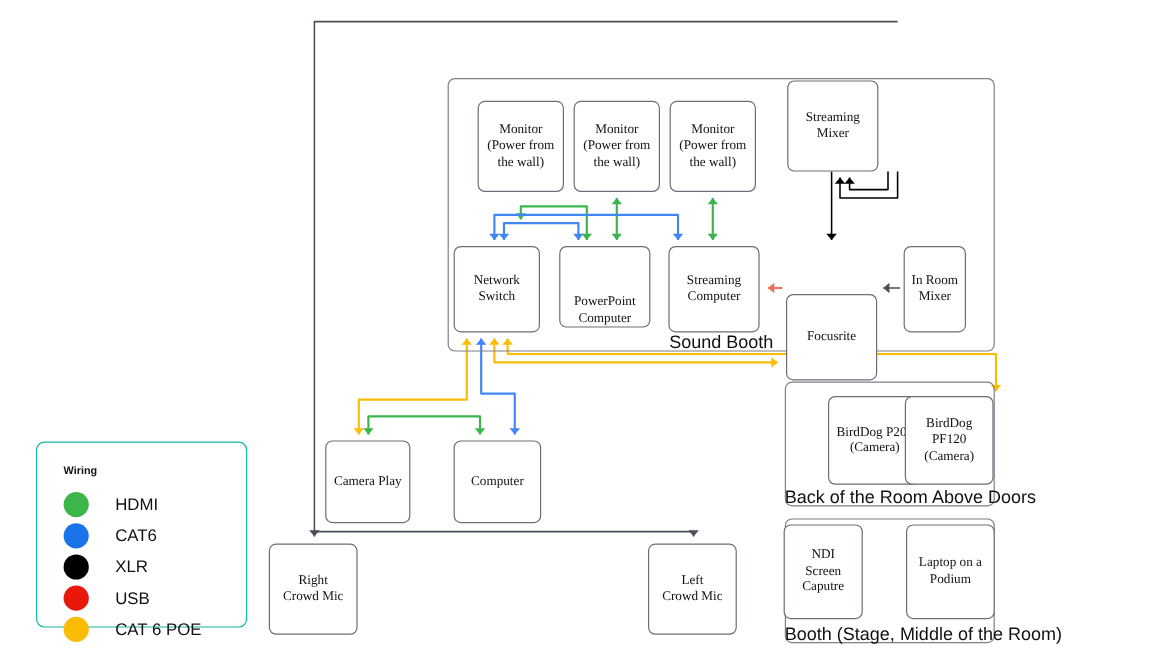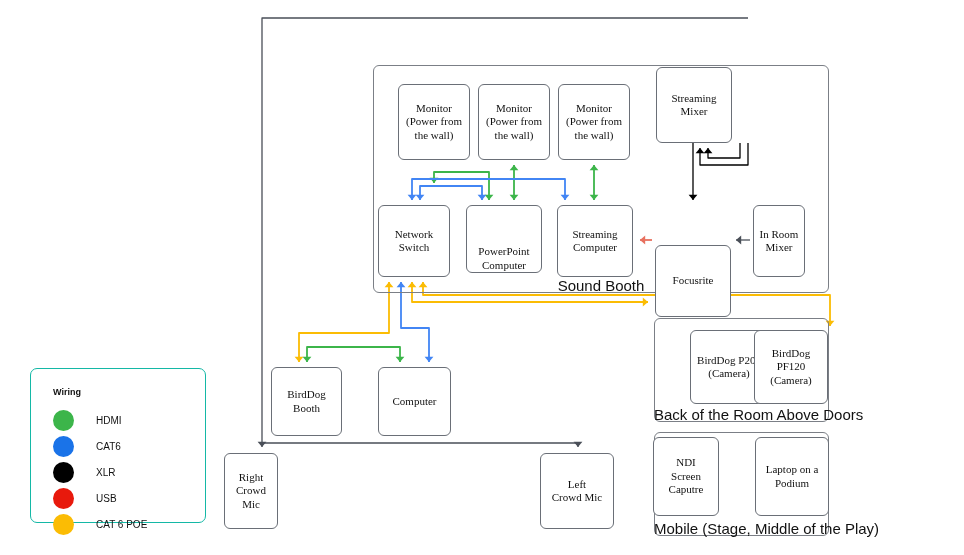--- a/index.html
+++ b/index.html
@@ -17,21 +17,21 @@
   .group{position:absolute;box-sizing:border-box;background:transparent;
          border:1px solid #7b7f86;border-radius:6px;z-index:1;}
   .group-label{position:absolute;font-size:15px;color:#111;z-index:4;
         text-align:center;white-space:nowrap;}
 
   .legend{position:absolute;box-sizing:border-box;background:#ffffff;
           border:1px solid #14b8a6;border-radius:7px;z-index:5;}
   .legend-title{position:absolute;left:22px;top:18px;font-size:9px;font-weight:bold;color:#111;}
   .legend-row{position:absolute;left:22px;display:flex;align-items:center;height:22px;}
   .swatch{width:21px;height:21px;border-radius:50%;flex:0 0 auto;}
-  .legend-label{margin-left:22px;font-size:10px;color:#111;white-space:nowrap;}
+  .legend-label{margin-left:22px;font-size:14px;color:#111;white-space:nowrap;}
 </style>
 </head>
 <body>
 
 <div id="canvas">
 
   <svg id="wires" viewBox="0 0 964 555" xmlns="http://www.w3.org/2000/svg">
       <polyline points="434,183 434,172 489,172 489,200" fill="none" stroke="#3cb54a" stroke-width="1.8" stroke-linejoin="round" stroke-linecap="butt"></polyline>
       <polygon points="489,200 484.6,194.8 493.4,194.8" fill="#3cb54a"></polygon>
       <polygon points="434,183 429.6,177.8 438.4,177.8" fill="#3cb54a"></polygon>
@@ -77,21 +77,21 @@
       <polyline points="262,443 578,443 578,447" fill="none" stroke="#4a4f58" stroke-width="1.3" stroke-linejoin="round" stroke-linecap="butt"></polyline>
       <polygon points="578,447 573.6,441.8 582.4,441.8" fill="#4a4f58"></polygon>
     </svg>
 
   <div id="groups">
       <div class="group" style="left: 373px; top: 65px; width: 456px; height: 228px;"></div>
       <div class="group-label" style="left: 373px; width: 456px; top: 277px;">Sound Booth</div>
       <div class="group" style="left: 654px; top: 318px; width: 175px; height: 104px;"></div>
       <div class="group-label" style="left: 654px; width: 175px; top: 406px;">Back of the Room Above Doors</div>
       <div class="group" style="left: 654px; top: 432px; width: 175px; height: 104px;"></div>
-      <div class="group-label" style="left: 654px; width: 175px; top: 520px;">Mobile (Stage, Middle of the Play)</div>
+      <div class="group-label" style="left: 654px; width: 175px; top: 520px;">Booth (Stage, Middle of the Room)</div>
     </div>
   <div id="nodes">
       <div class="node" style="left: 398px; top: 84px; width: 72px; height: 76px;">
         <span>Monitor<br>(Power from<br>the wall)</span>
       </div>
       <div class="node" style="left: 478px; top: 84px; width: 72px; height: 76px;">
         <span>Monitor<br>(Power from<br>the wall)</span>
       </div>
       <div class="node" style="left: 558px; top: 84px; width: 72px; height: 76px;">
         <span>Monitor<br>(Power from<br>the wall)</span>
@@ -120,26 +120,26 @@
       <div class="node" style="left: 754px; top: 330px; width: 74px; height: 74px;">
         <span>BirdDog<br>PF120<br>(Camera)</span>
       </div>
       <div class="node" style="left: 653px; top: 437px; width: 66px; height: 79px;">
         <span>NDI<br>Screen Caputre</span>
       </div>
       <div class="node" style="left: 755px; top: 437px; width: 74px; height: 79px;">
         <span>Laptop on a<br>Podium</span>
       </div>
       <div class="node" style="left: 271px; top: 367px; width: 71px; height: 69px;">
-        <span>BirdDog Booth</span>
+        <span>Camera Play</span>
       </div>
       <div class="node" style="left: 378px; top: 367px; width: 73px; height: 69px;">
         <span>Computer</span>
       </div>
-      <div class="node" style="left: 224px; top: 453px; width: 54px; height: 76px;">
+      <div class="node" style="left: 224px; top: 453px; width: 74px; height: 76px;">
         <span>Right<br>Crowd Mic</span>
       </div>
       <div class="node" style="left: 540px; top: 453px; width: 74px; height: 76px;">
         <span>Left<br>Crowd Mic</span>
       </div>
     </div>
 
   <div class="legend" id="legend-box" style="left: 30px; top: 368px; width: 176px; height: 155px;">
     <div class="legend-title">Wiring</div>
   <div class="legend-row" style="top: 40px;">

